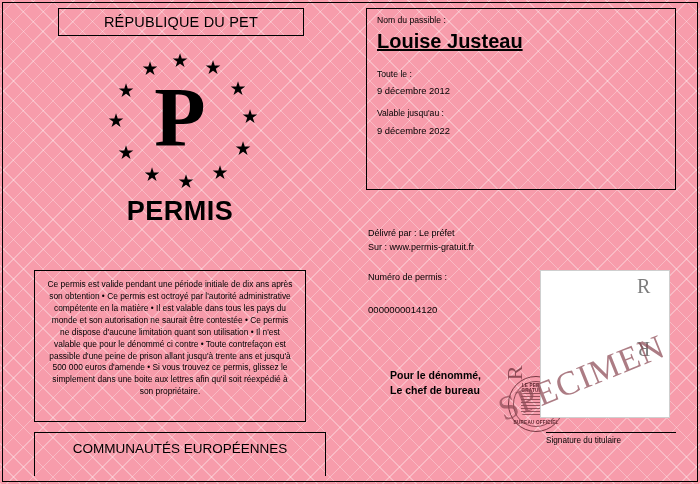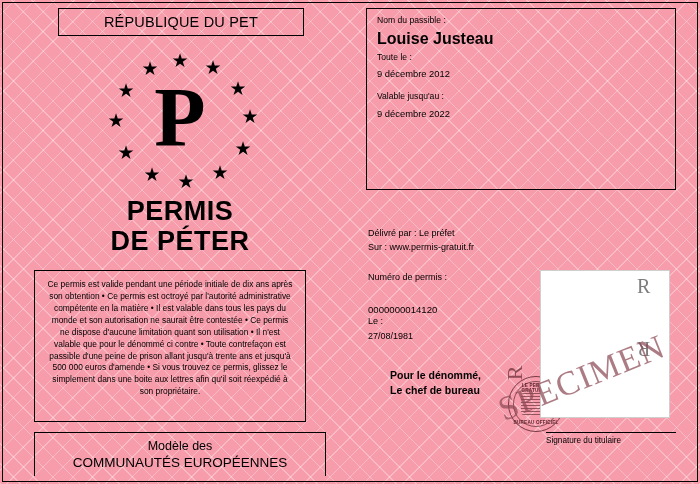--- a/index.html
+++ b/index.html
@@ -140,24 +140,25 @@
     width: 310px; height: 182px;
     border: 1px solid #000;
     box-sizing: border-box;
     padding: 6px 10px;
   }
   .lbl {
     font-size: 8.6px;
     line-height: 1.3;
   }
   .val-big {
-    font-size: 16px;
+    font-size: 20px;
     font-weight: bold;
     margin-top: 4px;
-    margin-bottom: 4px;
+    margin-bottom: 16px;
+    text-decoration: underline;
   }
   .val {
     font-size: 9.4px;
     margin-top: 5px;
     margin-bottom: 12px;
   }
   #issuer {
     position: absolute;
     left: 8px; top: 218px;
     font-size: 9px;
@@ -318,29 +319,27 @@
       <div class="star" style="left:46px; top:40px;">
           <span>★</span>
         </div>
       <div class="star" style="left:70px; top:18px;">
           <span>★</span>
         </div>
     </div>
 
     <div id="permis-title">
       <div>PERMIS</div>
-      <div>DE PÉTER</div>
     </div>
 
     <div id="legal-box">
       <p>Ce permis est valide pendant une période initiale de dix ans après son obtention • Ce permis est octroyé par l'autorité administrative compétente en la matière • Il est valable dans tous les pays du monde et son autorisation ne saurait être contestée • Ce permis ne dispose d'aucune limitation quant son utilisation • Il n'est valable que pour le dénommé ci contre • Toute contrefaçon est passible d'une peine de prison allant jusqu'à trente ans et jusqu'à 500 000 euros d'amende • Si vous trouvez ce permis, glissez le simplement dans une boite aux lettres afin qu'il soit réexpédié à son propriétaire.</p>
     </div>
 
     <div id="model-box">
-      <div class="l1">Modèle des</div>
       <div class="l2">COMMUNAUTÉS EUROPÉENNES</div>
     </div>
   </div>
 
   <div class="panel" id="right-panel">
 
     <div id="holder-box">
       <div class="lbl">Nom du passible :</div>
       <div class="val-big">Louise Justeau</div>
       <div class="lbl">Toute le :</div>
@@ -352,24 +351,20 @@
     <div id="issuer">
       <div>Délivré par : Le préfet</div>
       <div>Sur : www.permis-gratuit.fr</div>
     </div>
 
     <div id="permit-num">
       <div>Numéro de permis :</div>
       <div class="num">0000000014120</div>
     </div>
 
-    <div id="date-block">
-      <div>Le :</div>
-      <div>27/08/1981</div>
-    </div>
 
     <div id="signature-block">
       <div>Pour le dénommé,</div>
       <div>Le chef de bureau</div>
     </div>
 
     <div class="rot-R" id="side-R">R</div>
 
     <div id="stamp">
       <div class="ring"></div>

